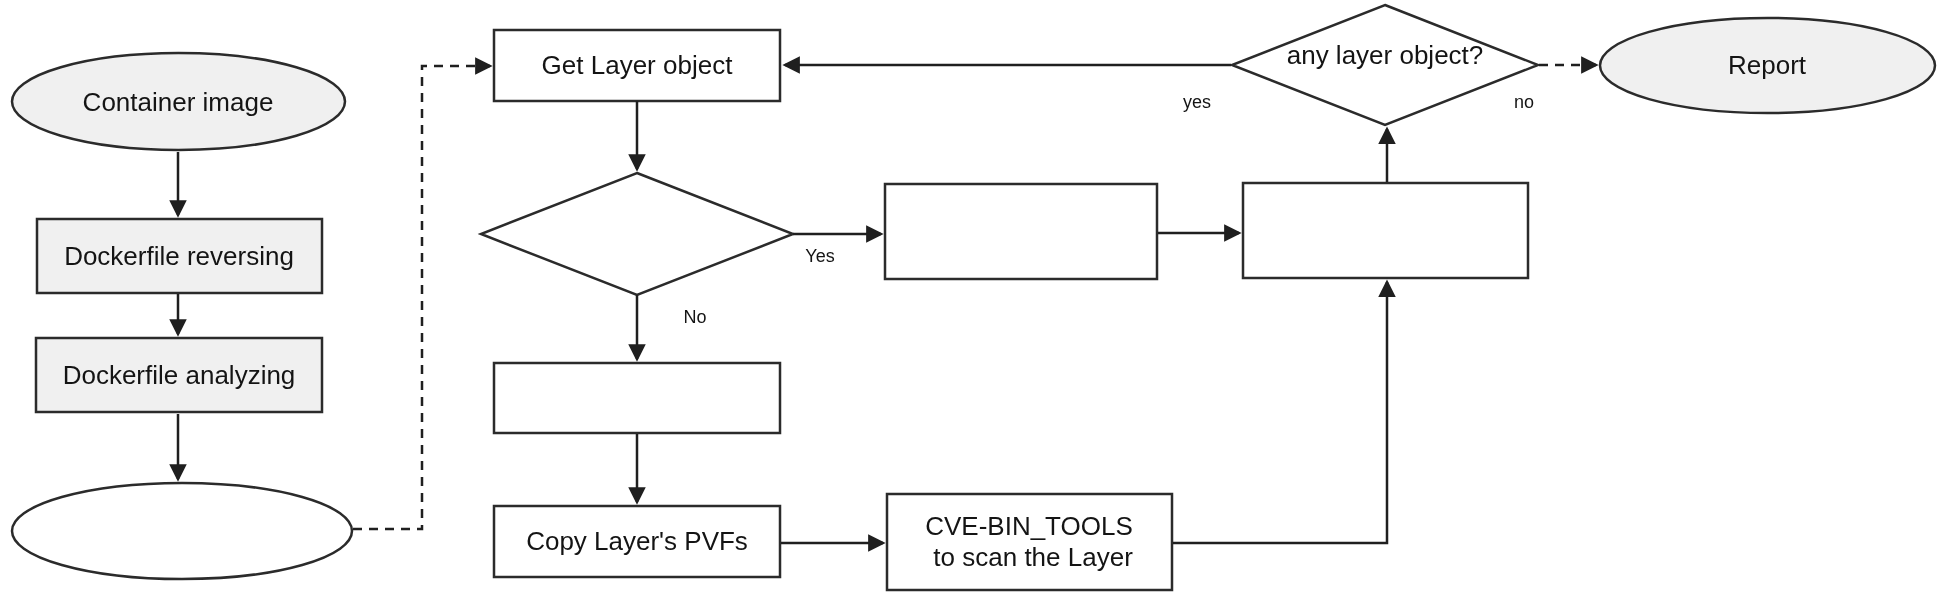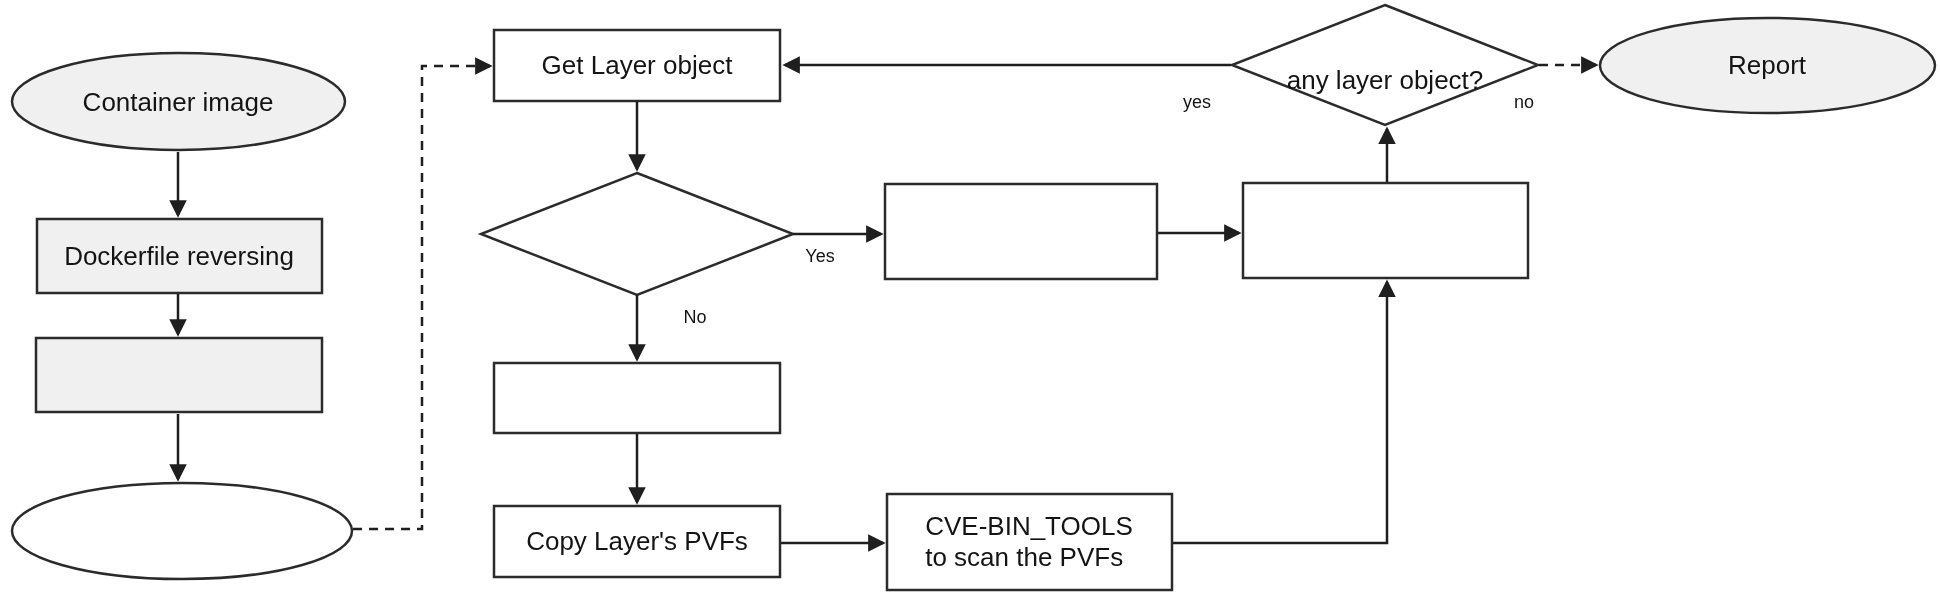--- a/index.html
+++ b/index.html
@@ -32,21 +32,21 @@
   .edge.dashed {
     stroke-dasharray: 9 7;
   }
   .label {
     position: absolute;
     transform: translate(-50%, -50%);
     color: #141414;
     font-size: 26px;
     line-height: 31px;
     white-space: pre-line;
-    text-align: left;
+    text-align: right;
     pointer-events: none;
   }
   .edge-label {
     position: absolute;
     transform: translate(-50%, -50%);
     color: #141414;
     font-size: 18px;
     white-space: nowrap;
     pointer-events: none;
   }
@@ -88,25 +88,26 @@
     <line class="edge" x1="637" y1="434" x2="637" y2="502"></line>
     <line class="edge" x1="781" y1="543" x2="883" y2="543"></line>
     <polyline class="edge" points="1173,543 1387,543 1387,282"></polyline>
     <line class="edge" x1="1387" y1="182" x2="1387" y2="129"></line>
     <line class="edge" x1="1231" y1="65" x2="785" y2="65"></line>
     <line class="edge dashed" x1="1539" y1="65" x2="1596" y2="65"></line>
   </svg>
 
   <div class="label" style="left:179px; top:256px">Dockerfile reversing</div>
   <div class="label" style="left:178px; top:102px">Container image</div>
+  <div class="label" style="left:179px; top:375px">Dockerfile analyzing</div>
   <div class="label" style="left:637px; top:65px">Get Layer object</div>
   <div class="label" style="left:637px; top:541px">Copy Layer's PVFs</div>
   <div class="label" style="left:1029px; top:542px">CVE-BIN_TOOLS
-to scan the PVFs</div>
-  <div class="label" style="left:1385px; top:80px">any layer object?</div>
+to scan the Layer</div>
+  <div class="label" style="left:1385px; top:55px">any layer object?</div>
   <div class="label" style="left:1767px; top:65px">Report</div>
 
   <div class="edge-label" style="left:820px; top:256px">Yes</div>
   <div class="edge-label" style="left:695px; top:317px">No</div>
   <div class="edge-label" style="left:1197px; top:102px">yes</div>
   <div class="edge-label" style="left:1524px; top:102px">no</div>
 
 </div>
 
 </body></html>

